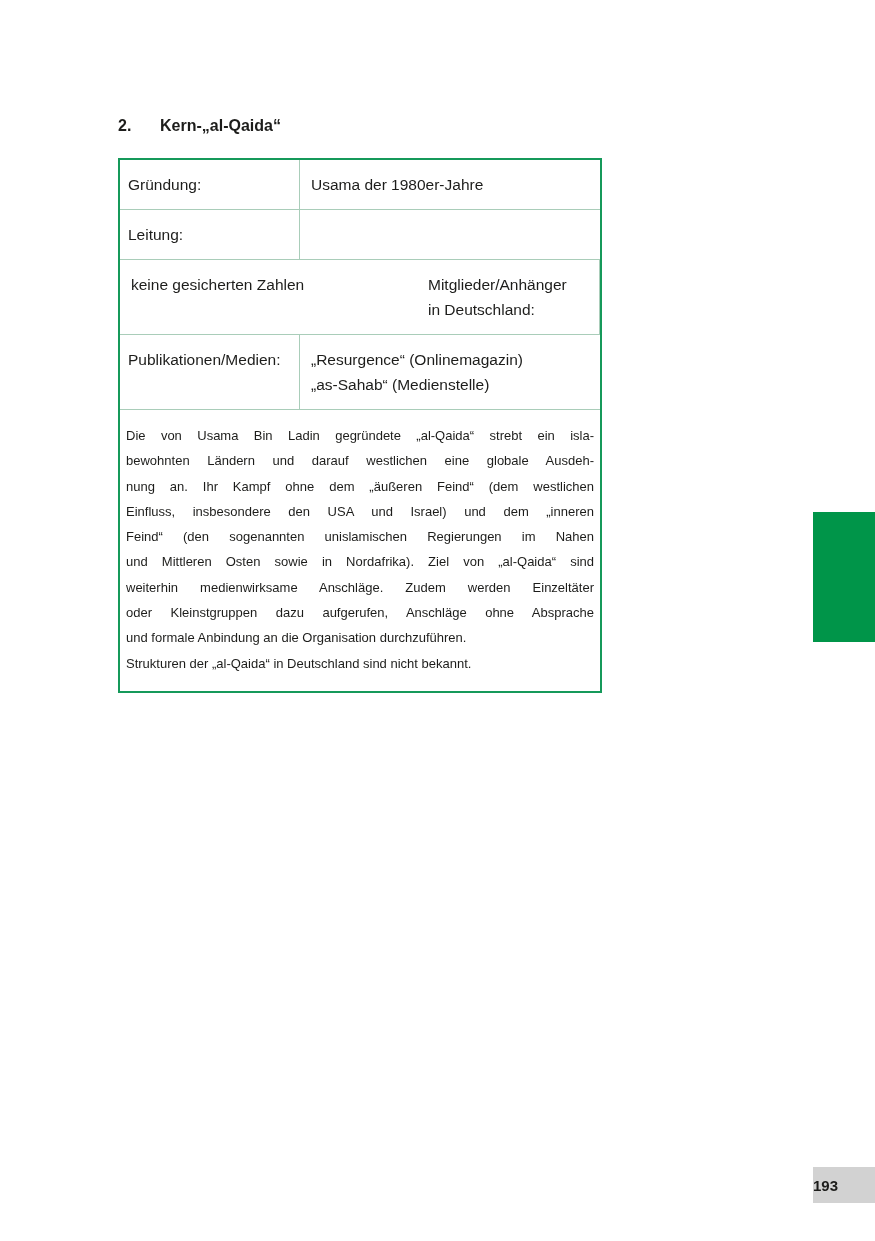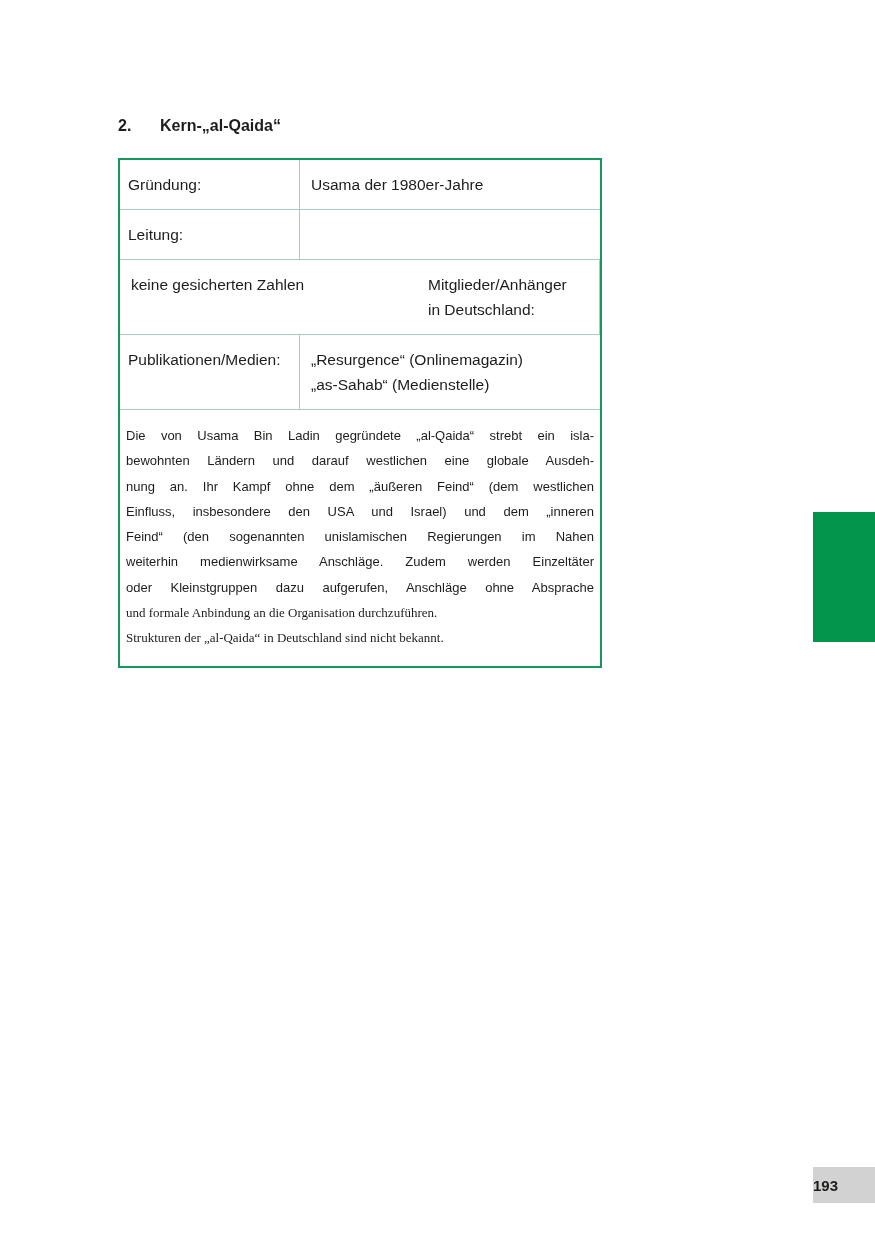--- a/index.html
+++ b/index.html
@@ -66,21 +66,20 @@
     font-size: 13px;
     line-height: 25.3px;
   }
   .para-line {
     text-align: justify;
     text-align-last: justify;
   }
   .para-line:nth-last-child(-n+2) {
     text-align: left;
     text-align-last: left;
-    font-family: Liberation Serif, serif;
   }
   .side-tab {
     position: absolute;
     top: 512px;
     right: 0;
     width: 62px;
     height: 130px;
     background: #009549;
   }
   .page-number-box {
@@ -138,20 +137,21 @@
 
 
         <div class="para-line">bewohnten Ländern und darauf westlichen eine globale Ausdeh-</div>
 
         <div class="para-line">nung an. Ihr Kampf ohne dem „äußeren Feind“ (dem westlichen</div>
 
         <div class="para-line">Einfluss, insbesondere den USA und Israel) und dem „inneren</div>
 
         <div class="para-line">Feind“ (den sogenannten unislamischen Regierungen im Nahen</div>
 
+        <div class="para-line">und Mittleren Osten sowie in Nordafrika). Ziel von „al-Qaida“ sind</div>
 
         <div class="para-line">weiterhin medienwirksame Anschläge. Zudem werden Einzeltäter</div>
 
         <div class="para-line">oder Kleinstgruppen dazu aufgerufen, Anschläge ohne Absprache</div>
 
         <div class="para-line">und formale Anbindung an die Organisation durchzuführen.</div>
 
         <div class="para-line">Strukturen der „al-Qaida“ in Deutschland sind nicht bekannt.</div>
       </div>
   </div>

